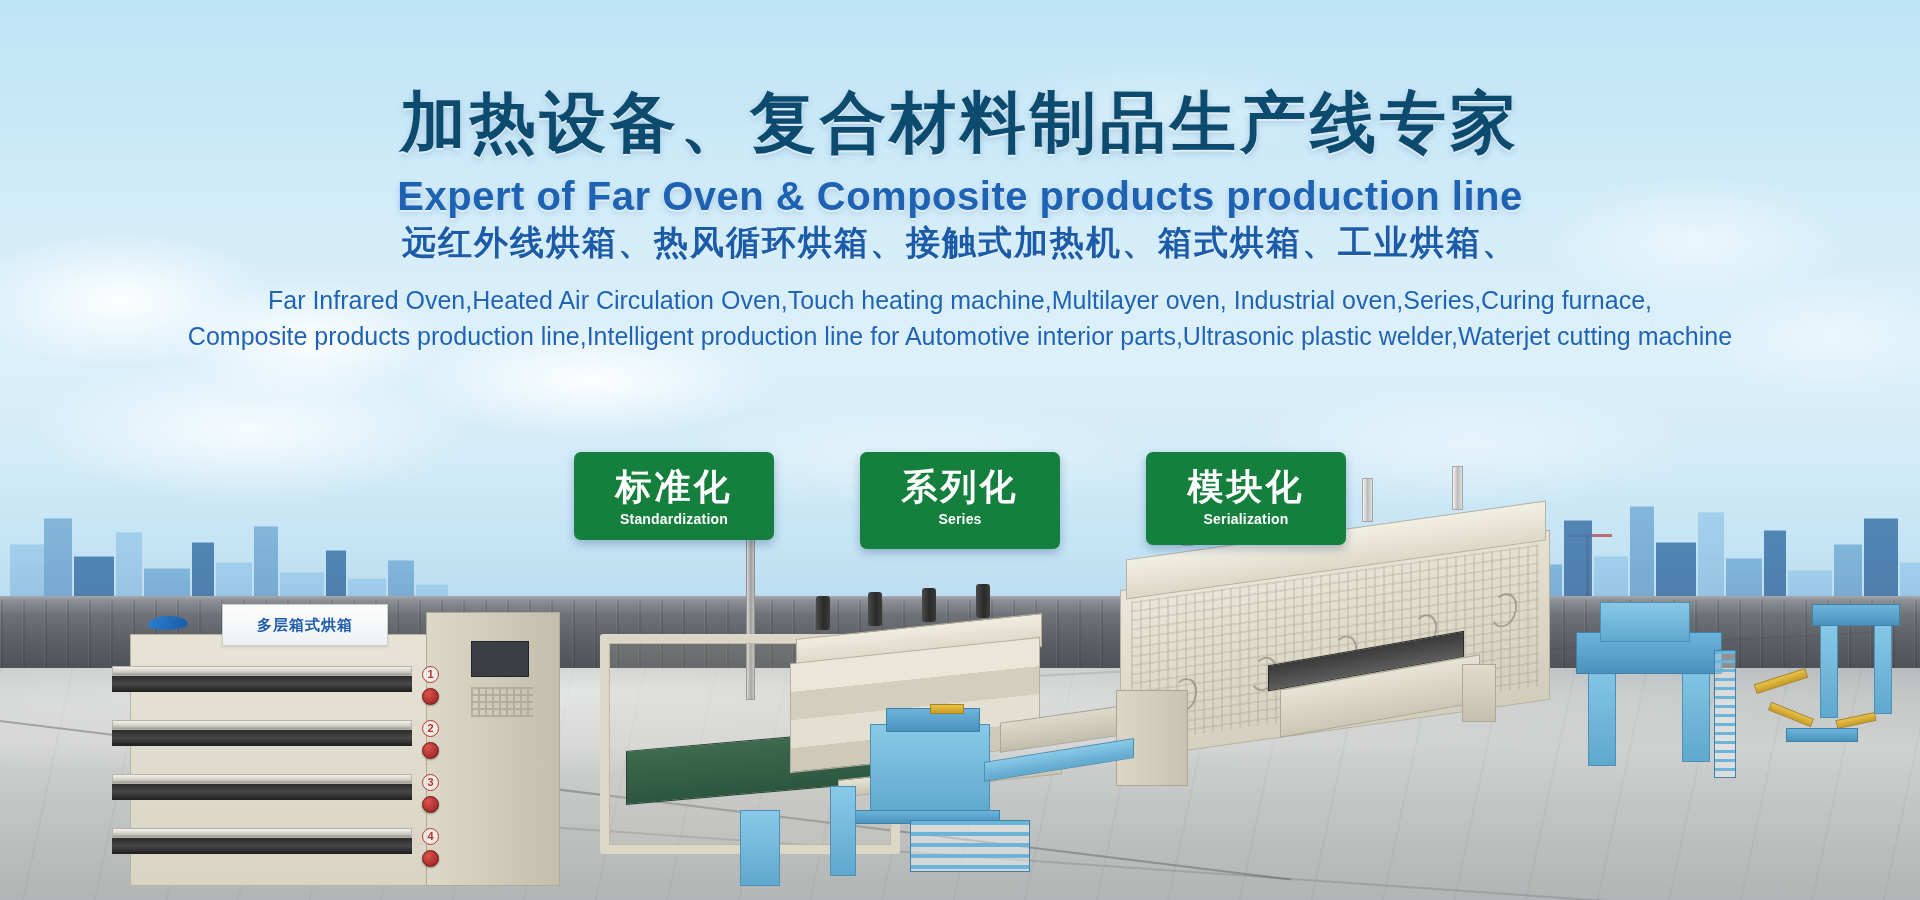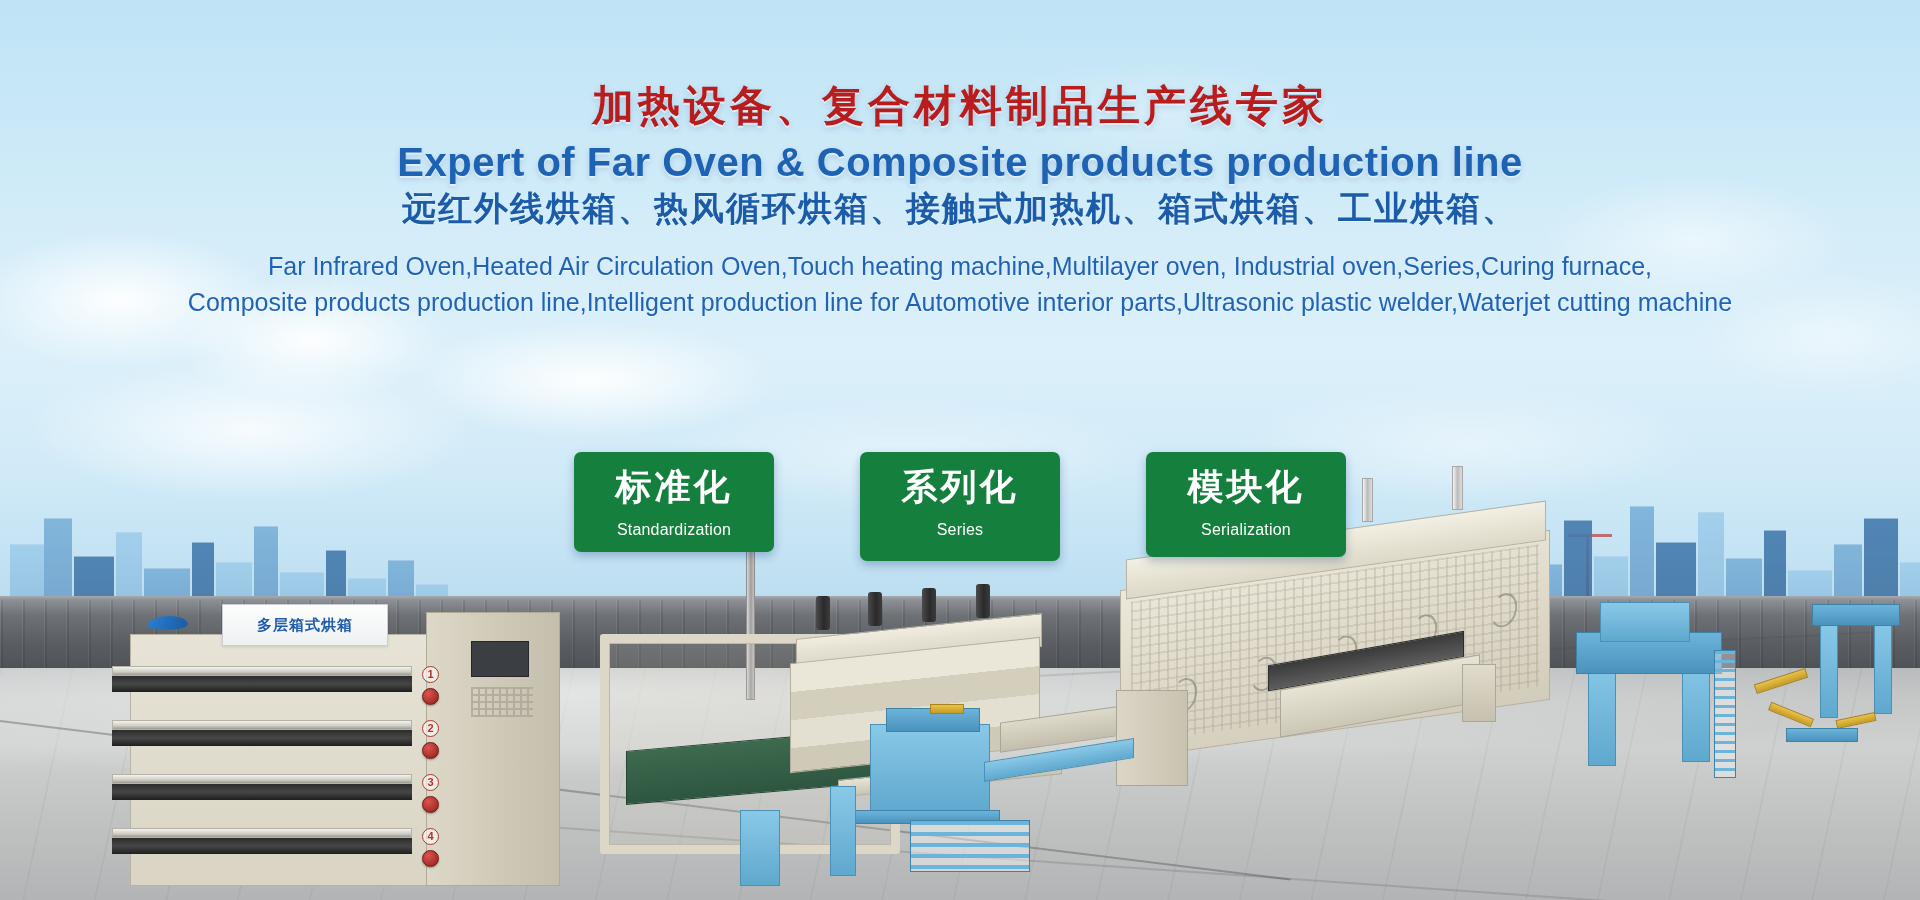--- a/index.html
+++ b/index.html
@@ -94,22 +94,22 @@
   .ground-seam{
     position:absolute; height:2px; background:rgba(60,62,64,.35);
     transform-origin:left center;
   }
 
   
   .textwrap { position:absolute; left:0; top:0; width:1920px; text-align:center; }
 
   .h1 {
     margin-top:78px;
-    font-size:42px; font-weight:bold; letter-spacing:4px;
-    color:#b91c1c;
+    font-size:66px; font-weight:bold; letter-spacing:4px;
+    color:#0c4a6e;
     text-shadow:0 2px 0 rgba(255,255,255,.55), 0 3px 7px rgba(28,80,150,.22);
     font-family:"DejaVu Sans","Liberation Sans",sans-serif;
   }
   .h2 {
     margin-top:6px;
     font-size:40px; font-weight:bold; letter-spacing:.5px;
     color:#1e62b4;
     text-shadow:0 2px 0 rgba(255,255,255,.5), 0 3px 6px rgba(28,80,150,.2);
   }
 
@@ -138,21 +138,21 @@
     box-shadow:0 4px 10px rgba(20,60,115,.30);
     color:#ffffff;
     text-align:center;
     padding:14px 26px 13px 26px;
     min-width:200px;
   }
   .badge .cn {
     font-size:36px; font-weight:bold; letter-spacing:3px; line-height:1.15;
     font-family:"DejaVu Sans","Liberation Sans",sans-serif;
   }
-  .badge .en { font-size:16px; font-weight:normal; margin-top:14px; letter-spacing:.2px; }
+  .badge .en { font-size:14px; font-weight:bold; margin-top:4px; letter-spacing:.2px; }
   .badge.b2 { padding-bottom:22px; }
   .badge.b3 { padding-bottom:18px; }
 
   
   .mach { position:absolute; }
 
   
   #oven-left { left:130px; top:612px; width:430px; height:288px; }
   .ov-body{
     position:absolute; left:0; top:22px; width:300px; height:252px;

